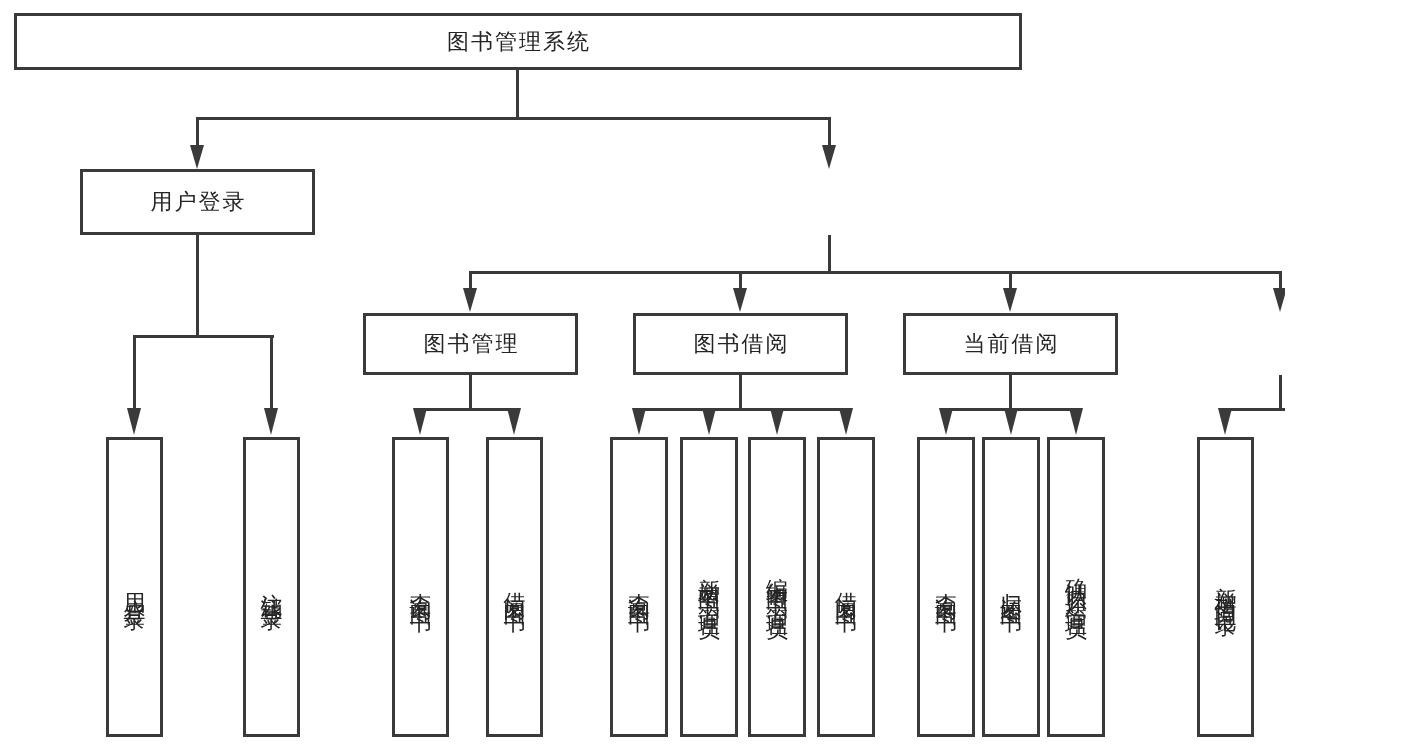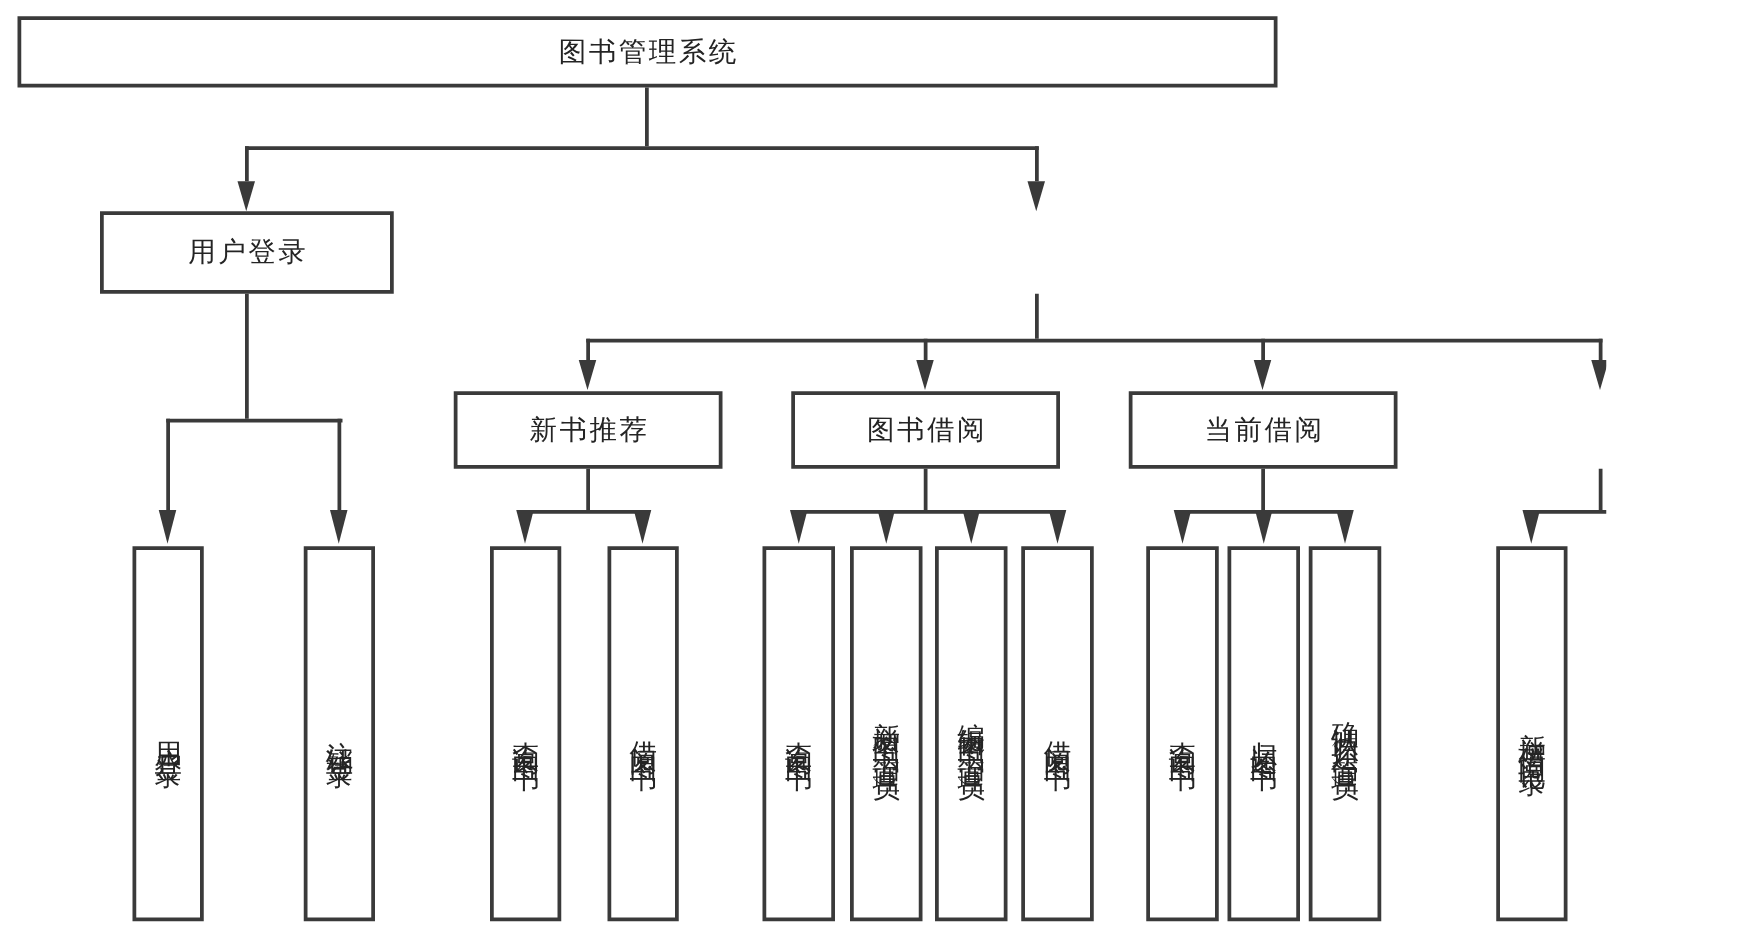--- a/index.html
+++ b/index.html
@@ -47,21 +47,21 @@
   <div class="vl" style="left:469px;top:271px;height:17px"></div>
   <div class="ar" style="left:463px;top:288px"></div>
   <div class="vl" style="left:739px;top:271px;height:17px"></div>
   <div class="ar" style="left:733px;top:288px"></div>
   <div class="vl" style="left:1009px;top:271px;height:17px"></div>
   <div class="ar" style="left:1003px;top:288px"></div>
   <div class="vl" style="left:1279px;top:271px;height:17px"></div>
   <div class="ar" style="left:1273px;top:288px"></div>
 
   <div class="box hbox" style="left:363px;top:313px;width:215px;height:62px">
-    <span>新书推荐</span>
+    <span>图书管理</span>
   </div>
   <div class="box hbox" style="left:633px;top:313px;width:215px;height:62px">
     <span>图书借阅</span>
   </div>
   <div class="box hbox" style="left:903px;top:313px;width:215px;height:62px">
     <span>当前借阅</span>
   </div>
 
   <div class="vl" style="left:469px;top:375px;height:33px"></div>
   <div class="hl" style="left:419px;top:408px;width:97px"></div>

